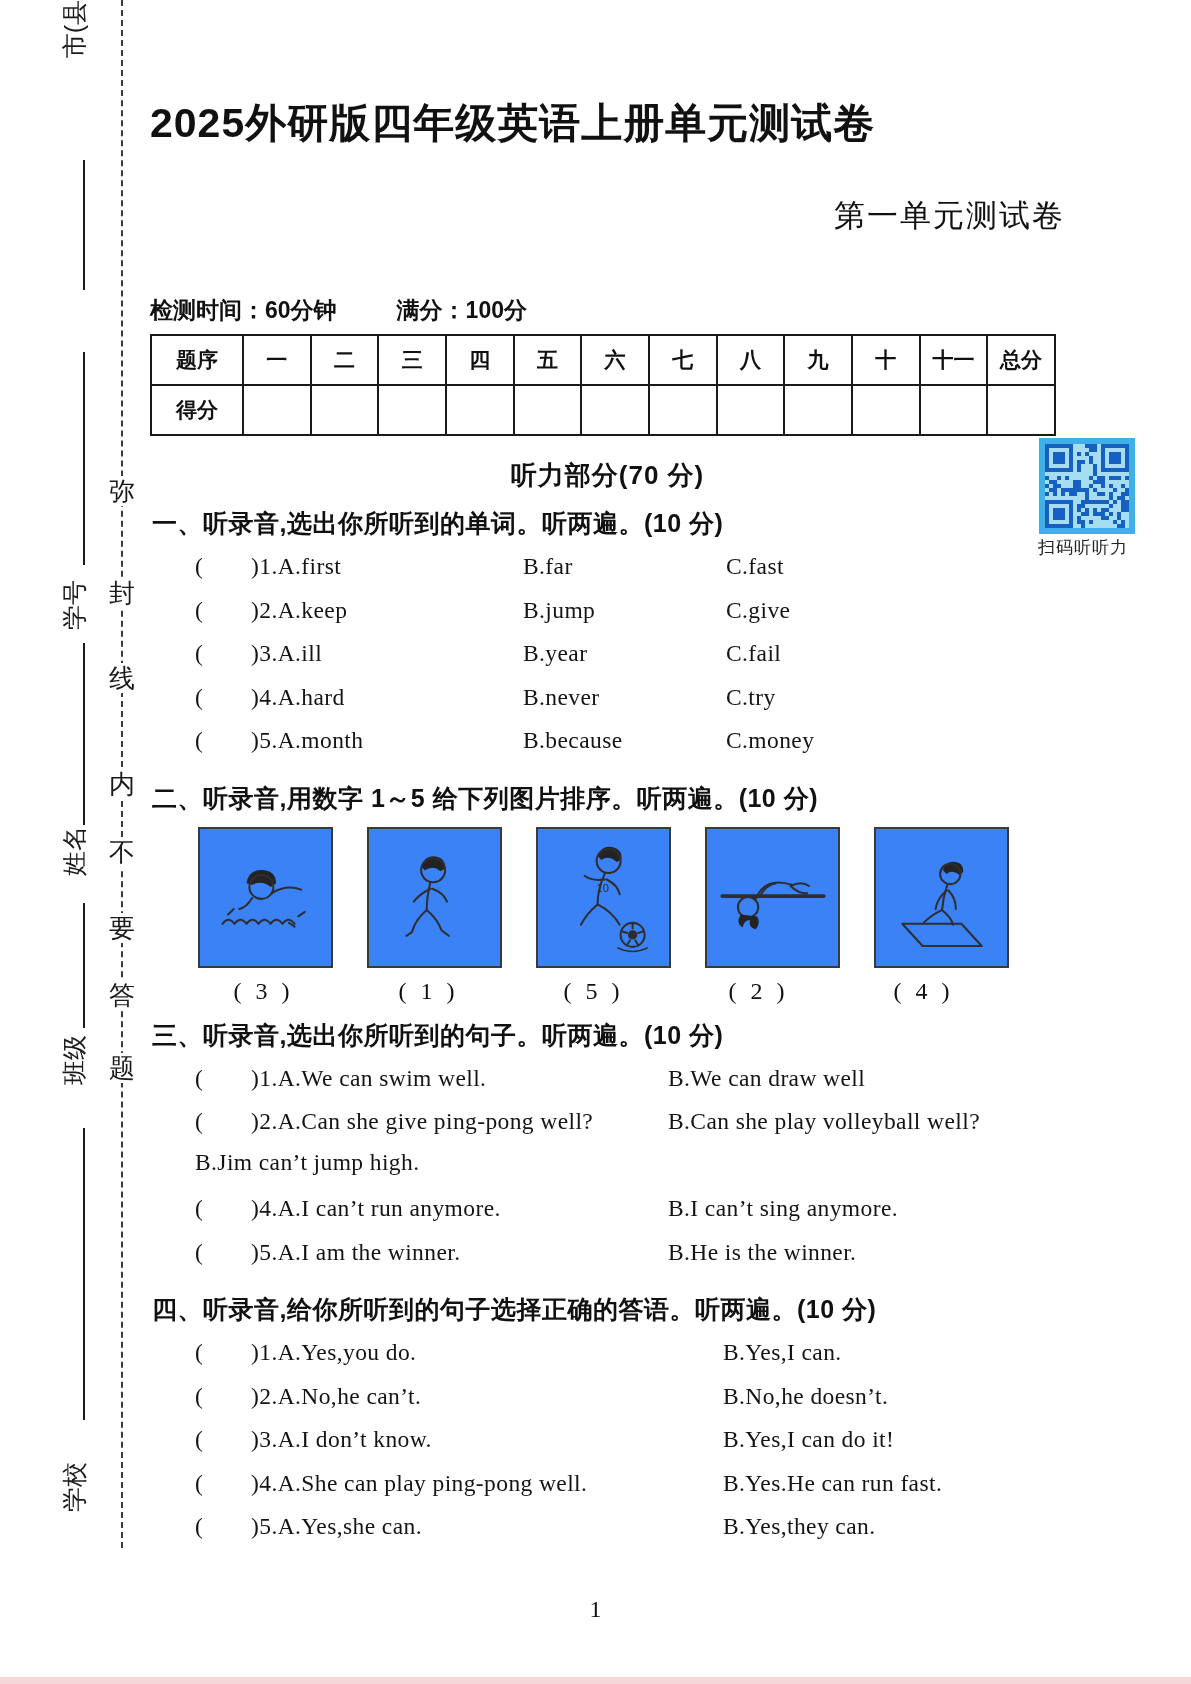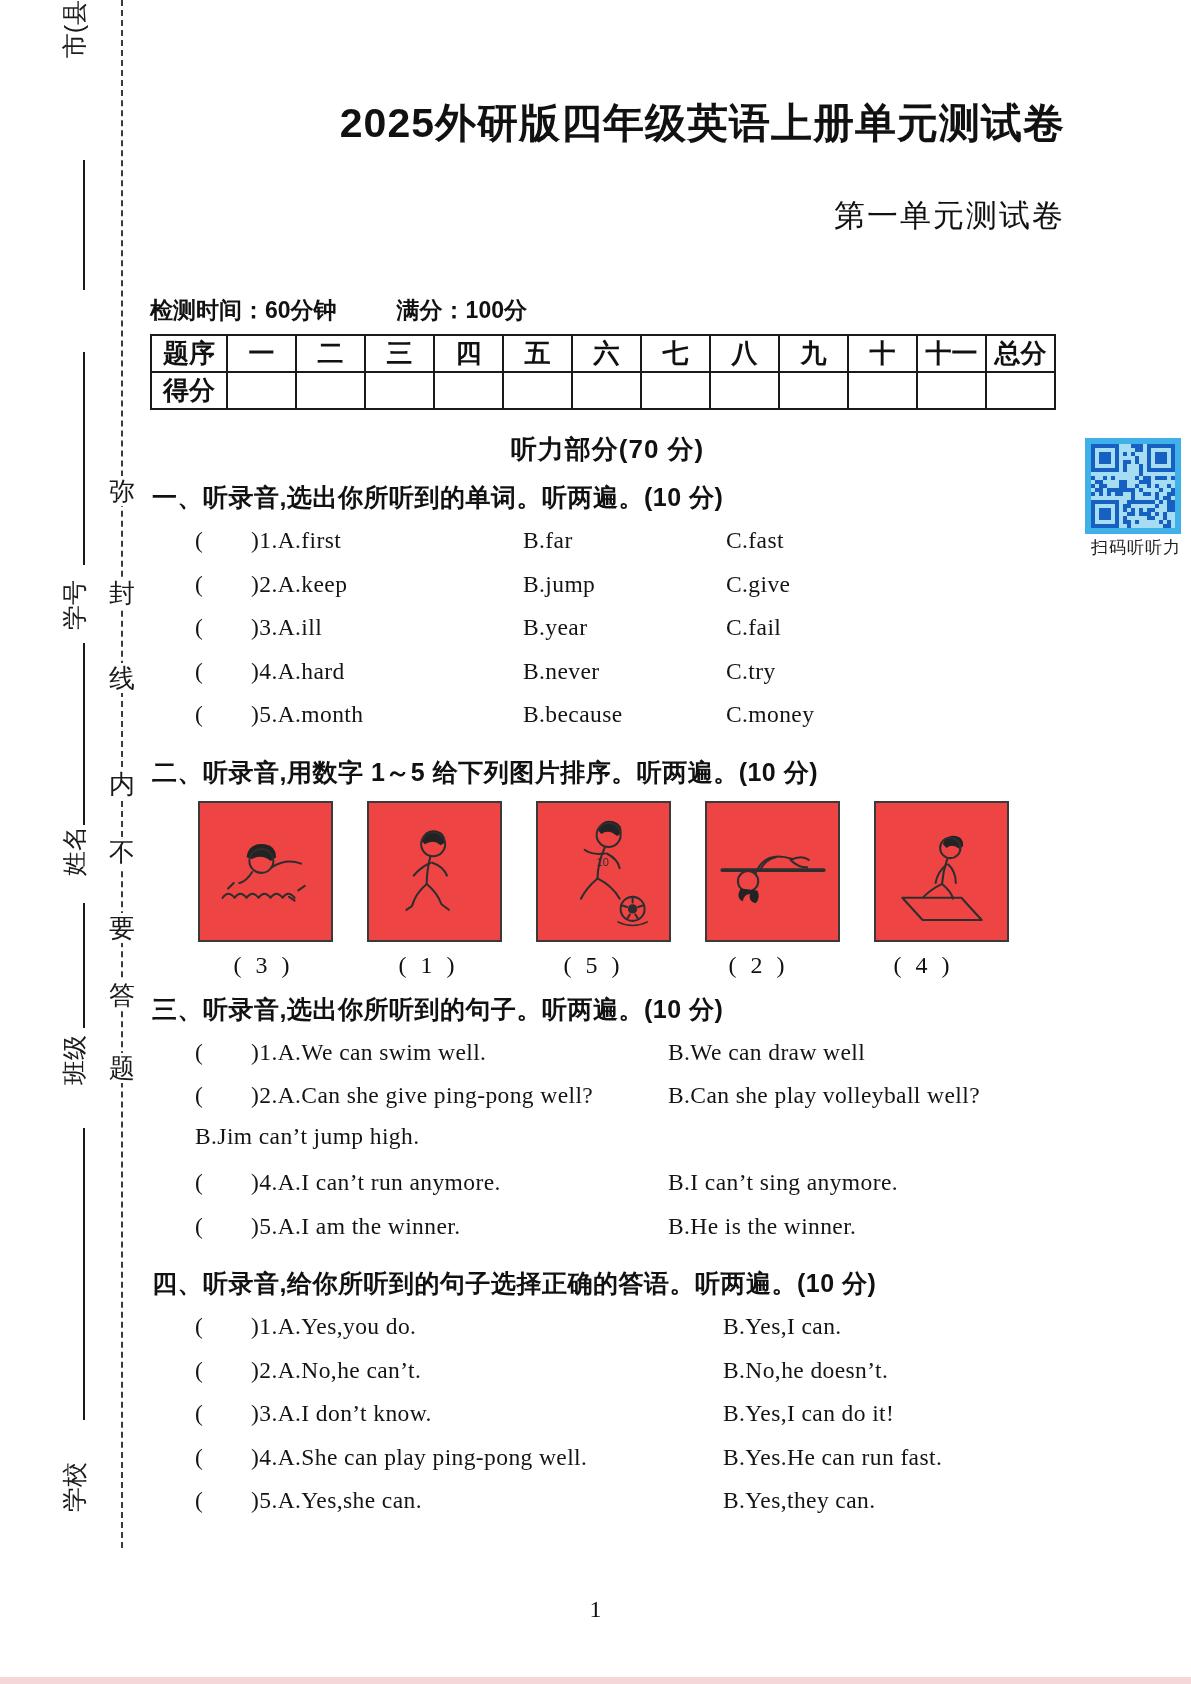--- a/index.html
+++ b/index.html
@@ -30,51 +30,51 @@
 
   .mline{position:absolute;left:83px;width:2px;background:#1a1a1a;}
   .mline.l1{top:160px;height:130px}
   .mline.l2{top:352px;height:213px}
   .mline.l3{top:643px;height:182px}
   .mline.l4{top:903px;height:125px}
   .mline.l5{top:1128px;height:292px}
 
   
   #main{position:absolute;left:150px;top:0;width:915px;}
-  .title{margin-top:96px;text-align:right;font-size:41px;font-weight:bold;letter-spacing:1px;}
+  .title{margin-top:96px;text-align:left;font-size:41px;font-weight:bold;letter-spacing:1px;}
   .subtitle{margin-top:44px;text-align:right;font-size:31px;font-weight:normal;letter-spacing:2px;}
   .examinfo{margin-top:58px;text-align:left;font-size:23px;font-weight:bold;}
   .examinfo .gap{display:inline-block;width:60px;}
 
   table.score{border-collapse:collapse;table-layout:fixed;width:906px;margin-top:8px;}
   table.score td{border:2px solid #1a1a1a;height:32px;text-align:center;
-                 font-size:26px;font-weight:bold;padding:0;}
+                 font-size:21px;font-weight:bold;padding:8px;}
   table.score td.lab{width:74px;}
 
   .parttitle{margin-top:22px;text-align:center;font-size:26px;font-weight:bold;letter-spacing:1px;}
   .sheading{margin-top:14px;margin-left:2px;font-size:25px;font-weight:bold;letter-spacing:0.5px;}
 
   .qrow{display:flex;align-items:baseline;margin-left:45px;height:43.5px;
         font-family:"Liberation Serif",serif;font-size:23.5px;letter-spacing:0.4px;color:#141414;gap:13px;}
   .qrow .c1{flex:0 0 auto;}
   .s1 .c1{width:315px}.s1 .cb{width:190px}
   .s3 .c1{width:460px}
   .s4 .c1{width:515px}
   .qblock{margin-top:10px;}
 
   
   .picrow{display:flex;gap:34px;margin-left:48px;margin-top:12px;}
-  .picbox{width:131px;height:137px;border:2px solid #3a3a3a;background:#ef4444;
+  .picbox{width:131px;height:137px;border:2px solid #3a3a3a;background:#3b82f6;
           display:flex;align-items:center;justify-content:center;}
   .ansrow{display:flex;gap:34px;margin-left:48px;margin-top:10px;
           font-family:"Liberation Serif",serif;font-size:24px;}
   .ansrow span{width:131px;text-align:center;letter-spacing:4px;}
 
   
-  #qrwrap{position:absolute;left:1084px;top:438px;width:97px;text-align:right;}
+  #qrwrap{position:absolute;left:1038px;top:438px;width:97px;text-align:left;}
   #qrbox{width:84px;height:84px;padding:6px;margin:0 auto;}
   #qrcaption{margin-top:2px;font-size:17px;color:#222;letter-spacing:1px;white-space:nowrap;}
 
   .pagenum{position:absolute;left:0;width:1191px;top:1596px;text-align:center;
            font-family:"Liberation Serif",serif;font-size:24px;}
   .bottomstrip{position:absolute;left:0;bottom:0;width:1191px;height:7px;background:#f6d7d7;}
 
   .figsvg{stroke:#2e2e2e;stroke-width:2.2;fill:none;stroke-linecap:round;stroke-linejoin:round;}
   .hair{fill:#232323;stroke:none;}
 </style>

